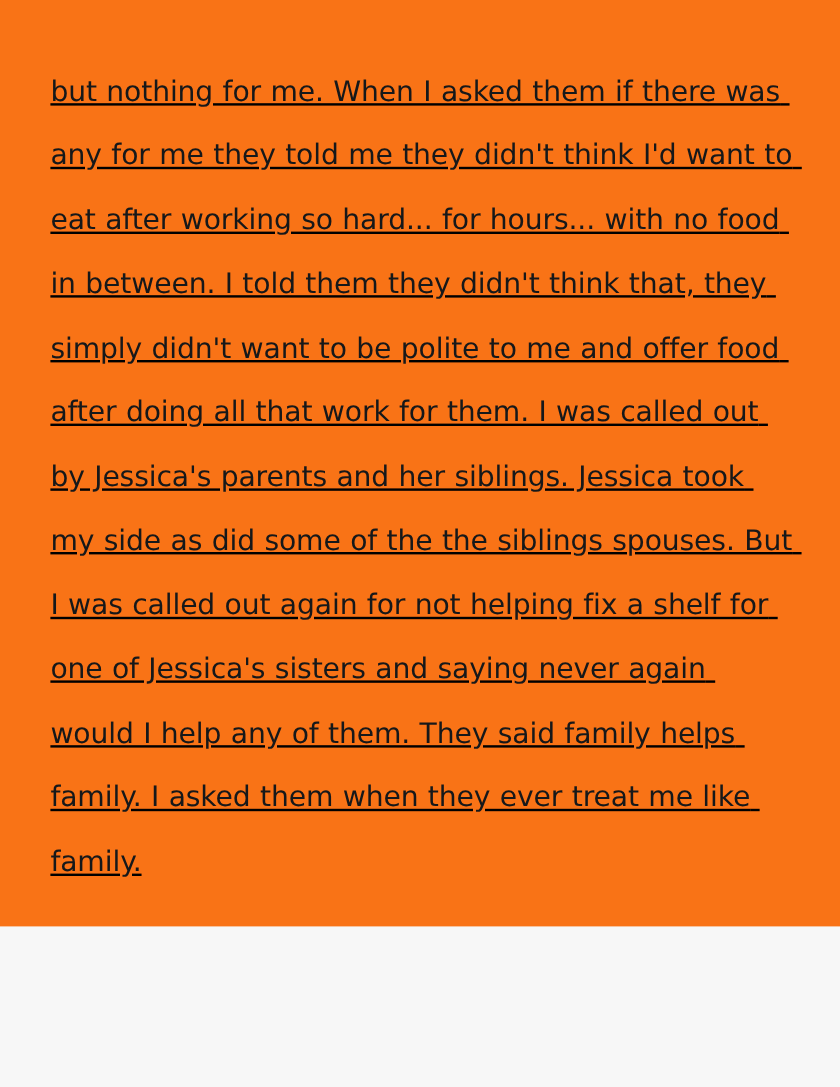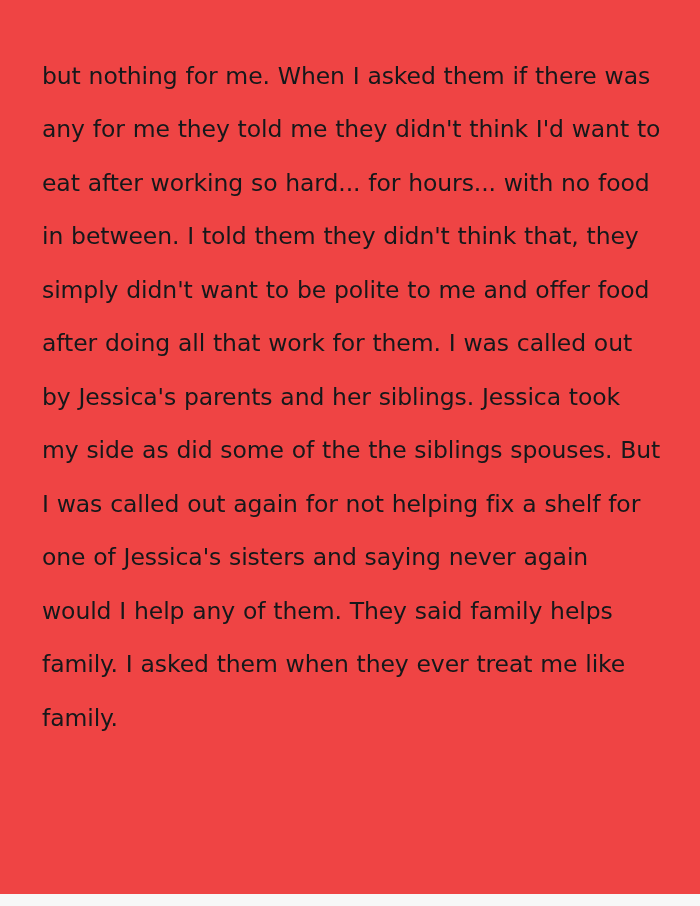--- a/index.html
+++ b/index.html
@@ -9,23 +9,24 @@
   body {
     width: 700px;
     height: 906px;
     background: #f7f7f7;
     font-family: "DejaVu Sans", sans-serif;
     overflow: hidden;
   }
   .page {
     box-sizing: border-box;
     width: 700px;
-    height: 894px;
-    background: #ef4444;
+    height: 772px;
+    background: #f97316;
     padding: 26px 36px 20px 42px;
+    text-decoration: underline;
   }
   .story-text {
     font-family: "DejaVu Sans", sans-serif;
     font-size: 23.5px;
     line-height: 53.5px;
     color: #16181a;
     letter-spacing: -0.1px;
     word-spacing: 0.5px;
     white-space: pre-wrap;
     text-align: left;

